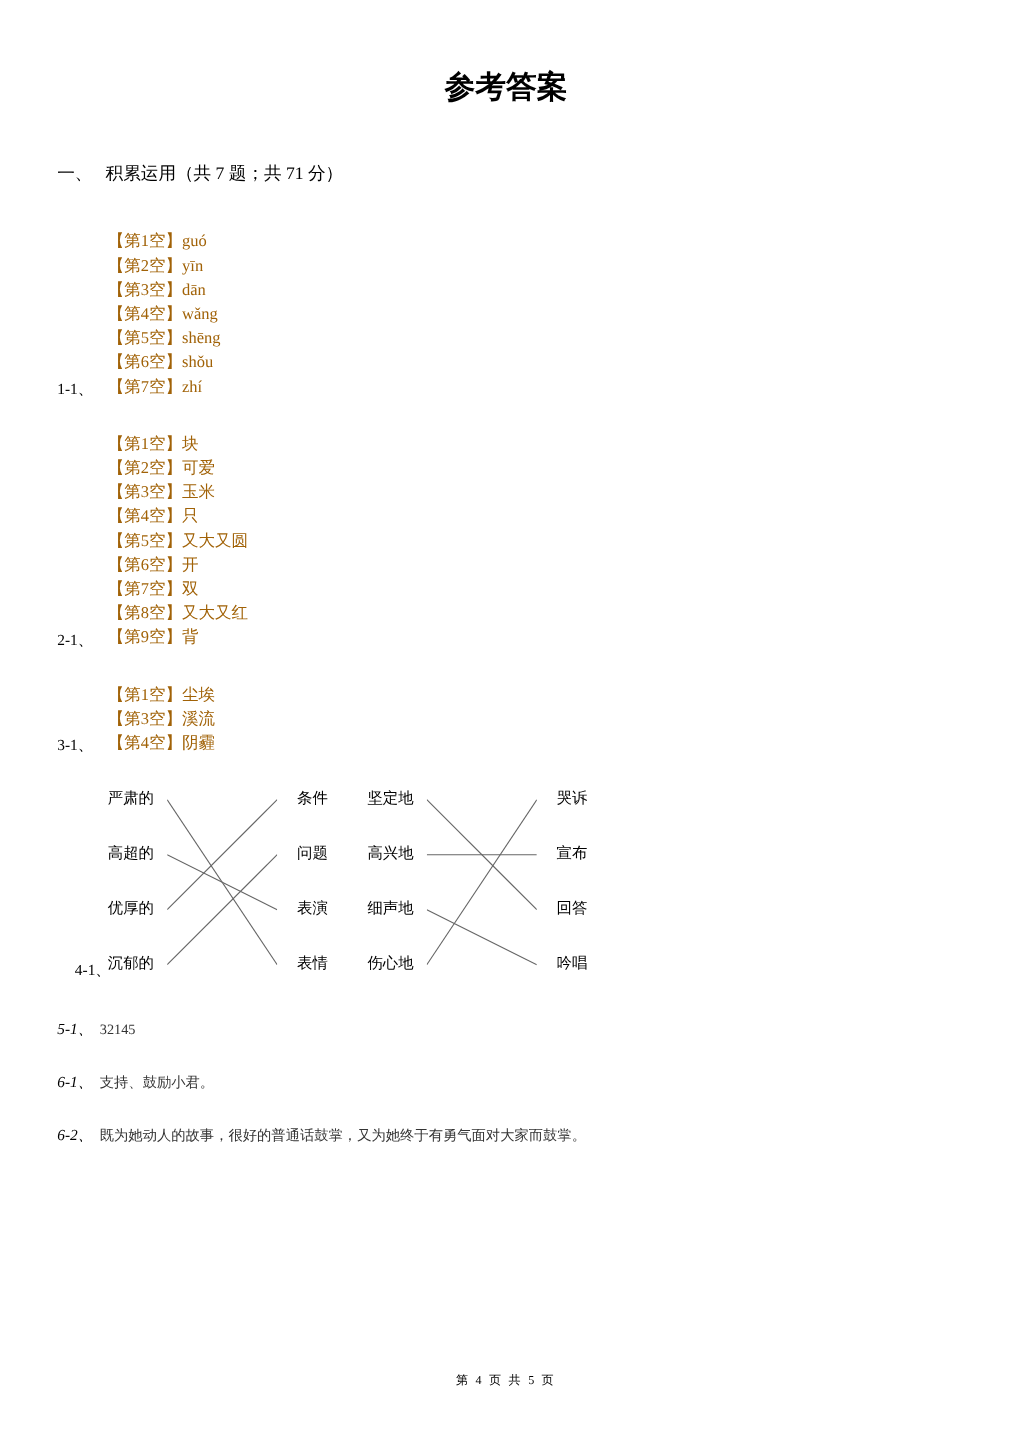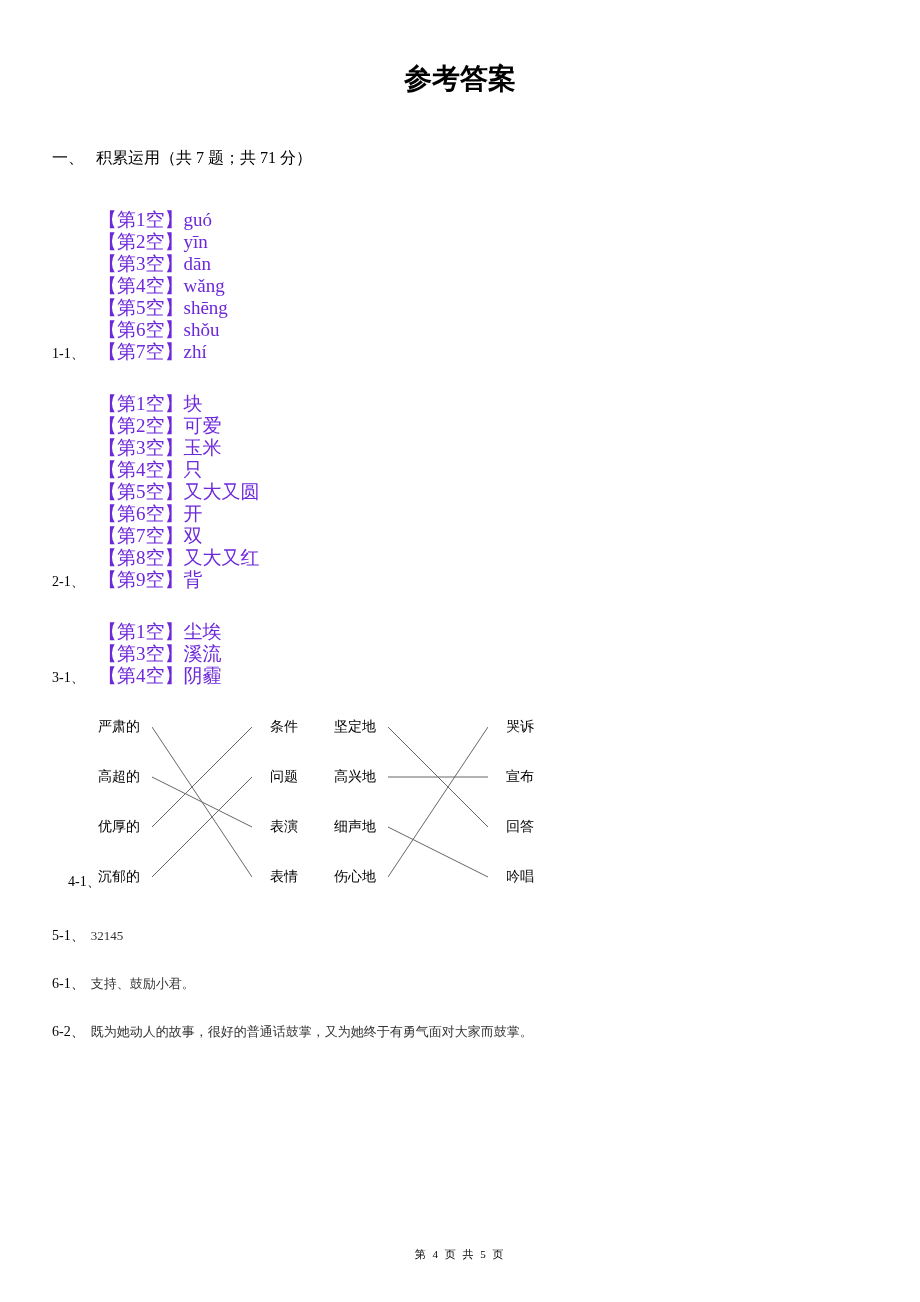--- a/index.html
+++ b/index.html
@@ -28,39 +28,40 @@
       font-weight: normal;
     }
     .answer-block {
       margin-bottom: 30px;
       position: relative;
     }
     .answer-list {
       margin-left: 46px;
     }
     .answer-item {
-      font-size: 19px;
+      font-size: 15px;
       line-height: 22px;
-      color: #6d28d9;
+      color: #a16207;
     }
     .q-num {
       position: absolute;
       left: 0;
       bottom: 0;
       font-size: 14px;
     }
     .inline-answer {
       display: flex;
       align-items: baseline;
       margin-bottom: 30px;
       font-size: 14px;
     }
     .inline-answer .q-num-inline {
       font-size: 14px;
       margin-right: 6px;
+      font-style: italic;
     }
     .inline-answer .ans-text {
       font-size: 13px;
       color: #333;
     }
     .matching-container {
       display: flex;
       gap: 36px;
       margin-left: 46px;
       margin-bottom: 8px;

